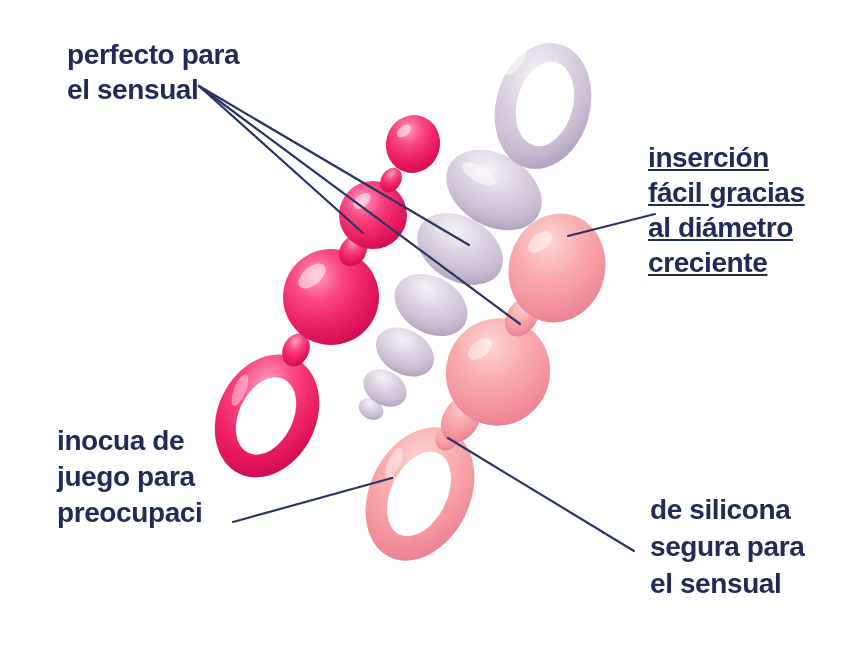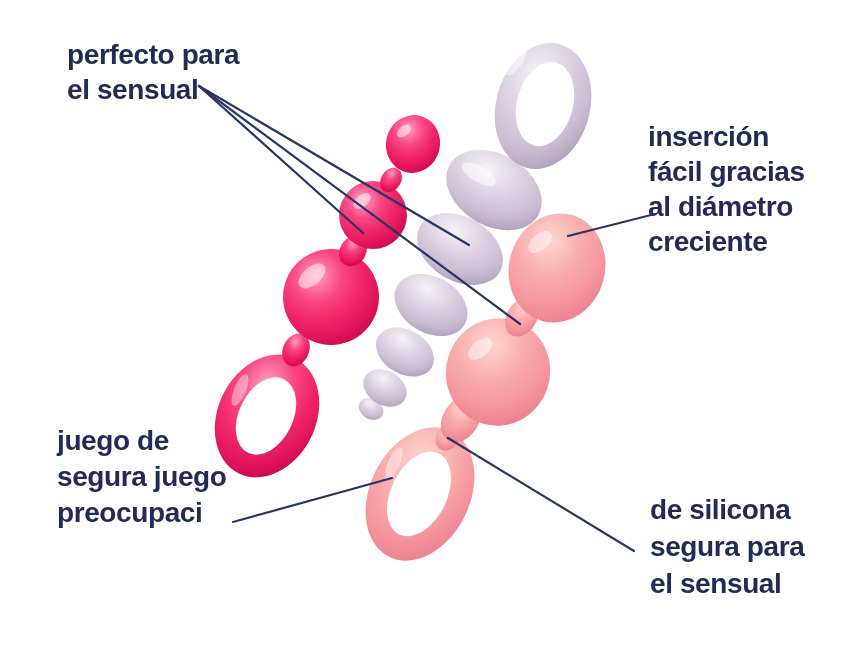--- a/index.html
+++ b/index.html
@@ -7,21 +7,21 @@
     position:relative;width:853px;height:658px;background:#ffffff;
     font-family:"Liberation Sans",sans-serif;overflow:hidden;
   }
   .scene{position:absolute;left:0;top:0;}
   .callout{
     position:absolute;color:#212b56;font-weight:bold;font-size:28px;
     letter-spacing:-0.4px;
   }
   .callout .ln{white-space:nowrap;}
   #label-sensual{left:67px;top:21px;line-height:35px;margin-top:16px;}
-  #label-insertion{left:648px;top:119px;line-height:35px;}
+  #label-insertion{left:648px;top:140px;line-height:35px;text-decoration:underline;}
   #label-band{left:57px;top:423px;line-height:36px;}
   #label-silicone{left:650px;top:491px;line-height:37px;}
 </style>
 </head>
 <body>
 
 <div class="canvas">
 
   <svg class="scene" width="853" height="658" viewBox="0 0 853 658">
     <defs>
@@ -104,22 +104,22 @@
   </div>
 
   <div class="callout" id="label-insertion">
     <div class="ln">inserción</div>
     <div class="ln">fácil gracias</div>
     <div class="ln">al diámetro</div>
     <div class="ln">creciente</div>
   </div>
 
   <div class="callout" id="label-band">
-    <div class="ln">juego de</div>
-    <div class="ln">segura juego</div>
+    <div class="ln">inocua de</div>
+    <div class="ln">juego para</div>
     <div class="ln">preocupaci</div>
   </div>
 
   <div class="callout" id="label-silicone">
     <div class="ln">de silicona</div>
     <div class="ln">segura para</div>
     <div class="ln">el sensual</div>
   </div>
 
 </div>

